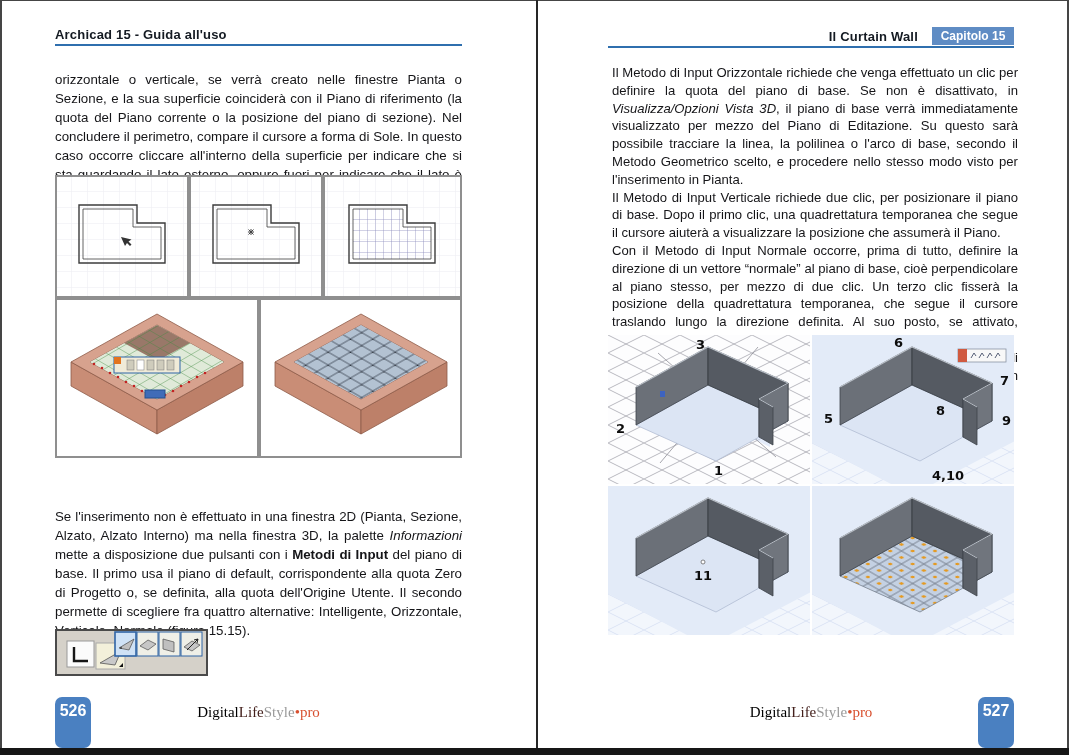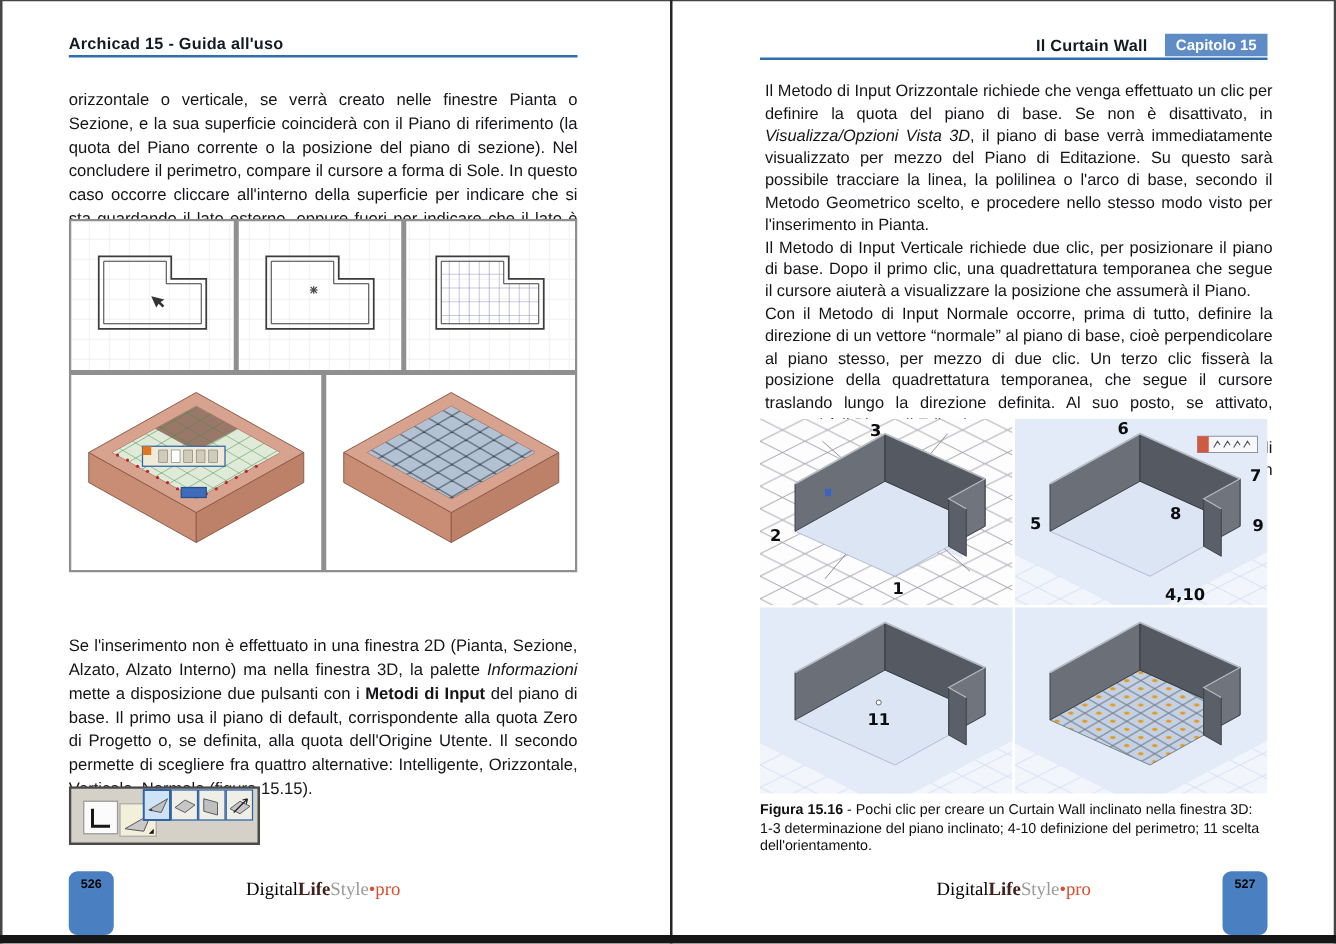--- a/index.html
+++ b/index.html
@@ -18,25 +18,25 @@
   .lh-l{line-height:19px;}
   .lh-r{line-height:17.8px;font-size:13.1px;}
   .body-text p{margin:0;}
   .it{font-style:italic;}
   .bd{font-weight:bold;}
   .caption{font-size:11.4px;line-height:14.6px;color:#101010;}
   .caption .lbl{font-weight:bold;}
   .hdr-row{display:flex;justify-content:flex-end;align-items:center;gap:14px;}
   .badge{background:#5f8cc4;color:#ffffff;font-weight:bold;font-size:12px;
          width:82px;text-align:center;line-height:18px;height:18px;}
-  .tab{background:#4a80c1;color:#000000;font-weight:bold;font-size:10px;
+  .tab{background:#4a80c1;color:#ffffff;font-weight:bold;font-size:16px;
        text-align:center;border-radius:7px;width:36px;height:51px;box-sizing:border-box;padding-top:5px;}
   .logo{font-family:"Liberation Serif",serif;font-size:15px;text-align:center;width:100%;}
   .logo .d{color:#000000;}
-  .logo .l{color:#43201c;font-weight:bold;}
+  .logo .l{color:#43201c;font-weight:normal;}
   .logo .s{color:#9a9a9a;}
   .logo .p{color:#d8502f;}
   figure{margin:0;}
   svg text.fig-num{font-family:"DejaVu Sans",sans-serif;font-weight:bold;font-size:13px;fill:#0d0d0d;}
 </style>
 </head>
 <body>
 
 <div class="spread">
 
@@ -285,23 +285,20 @@
         <g transform="translate(204,151)" clip-path="url(#pc)">
           <rect width="202" height="149" fill="#f2f6fc"></rect>
           <rect width="202" height="149" fill="url(#dgb)"></rect>
           <use href="#gplane"></use>
           <polygon points="28,90 100,50 180,86 108,126" fill="url(#glz)" stroke="#76808e" stroke-width="0.8"></polygon>
           <use href="#uwalls"></use>
         </g>
       </svg>
     </figure>
 
-    <div class="abs caption" style="left:0;top:641px;width:406px">
-      <span class="lbl">Figura 15.16</span><span> - Pochi clic per creare un Curtain Wall inclinato nella finestra 3D: 1-3 determinazione del piano inclinato; 4-10 definizione del perimetro; 11 scelta dell'orientamento.</span>
-    </div>
 
     <div class="abs tab" style="left:370px;top:697px">527</div>
     <div class="abs logo" style="left:0;top:704px">
       <span class="d">Digital</span><span class="l">Life</span><span class="s">Style</span><span class="p">•pro</span>
     </div>
   </div>
 
 </div>
 
 </body></html>

